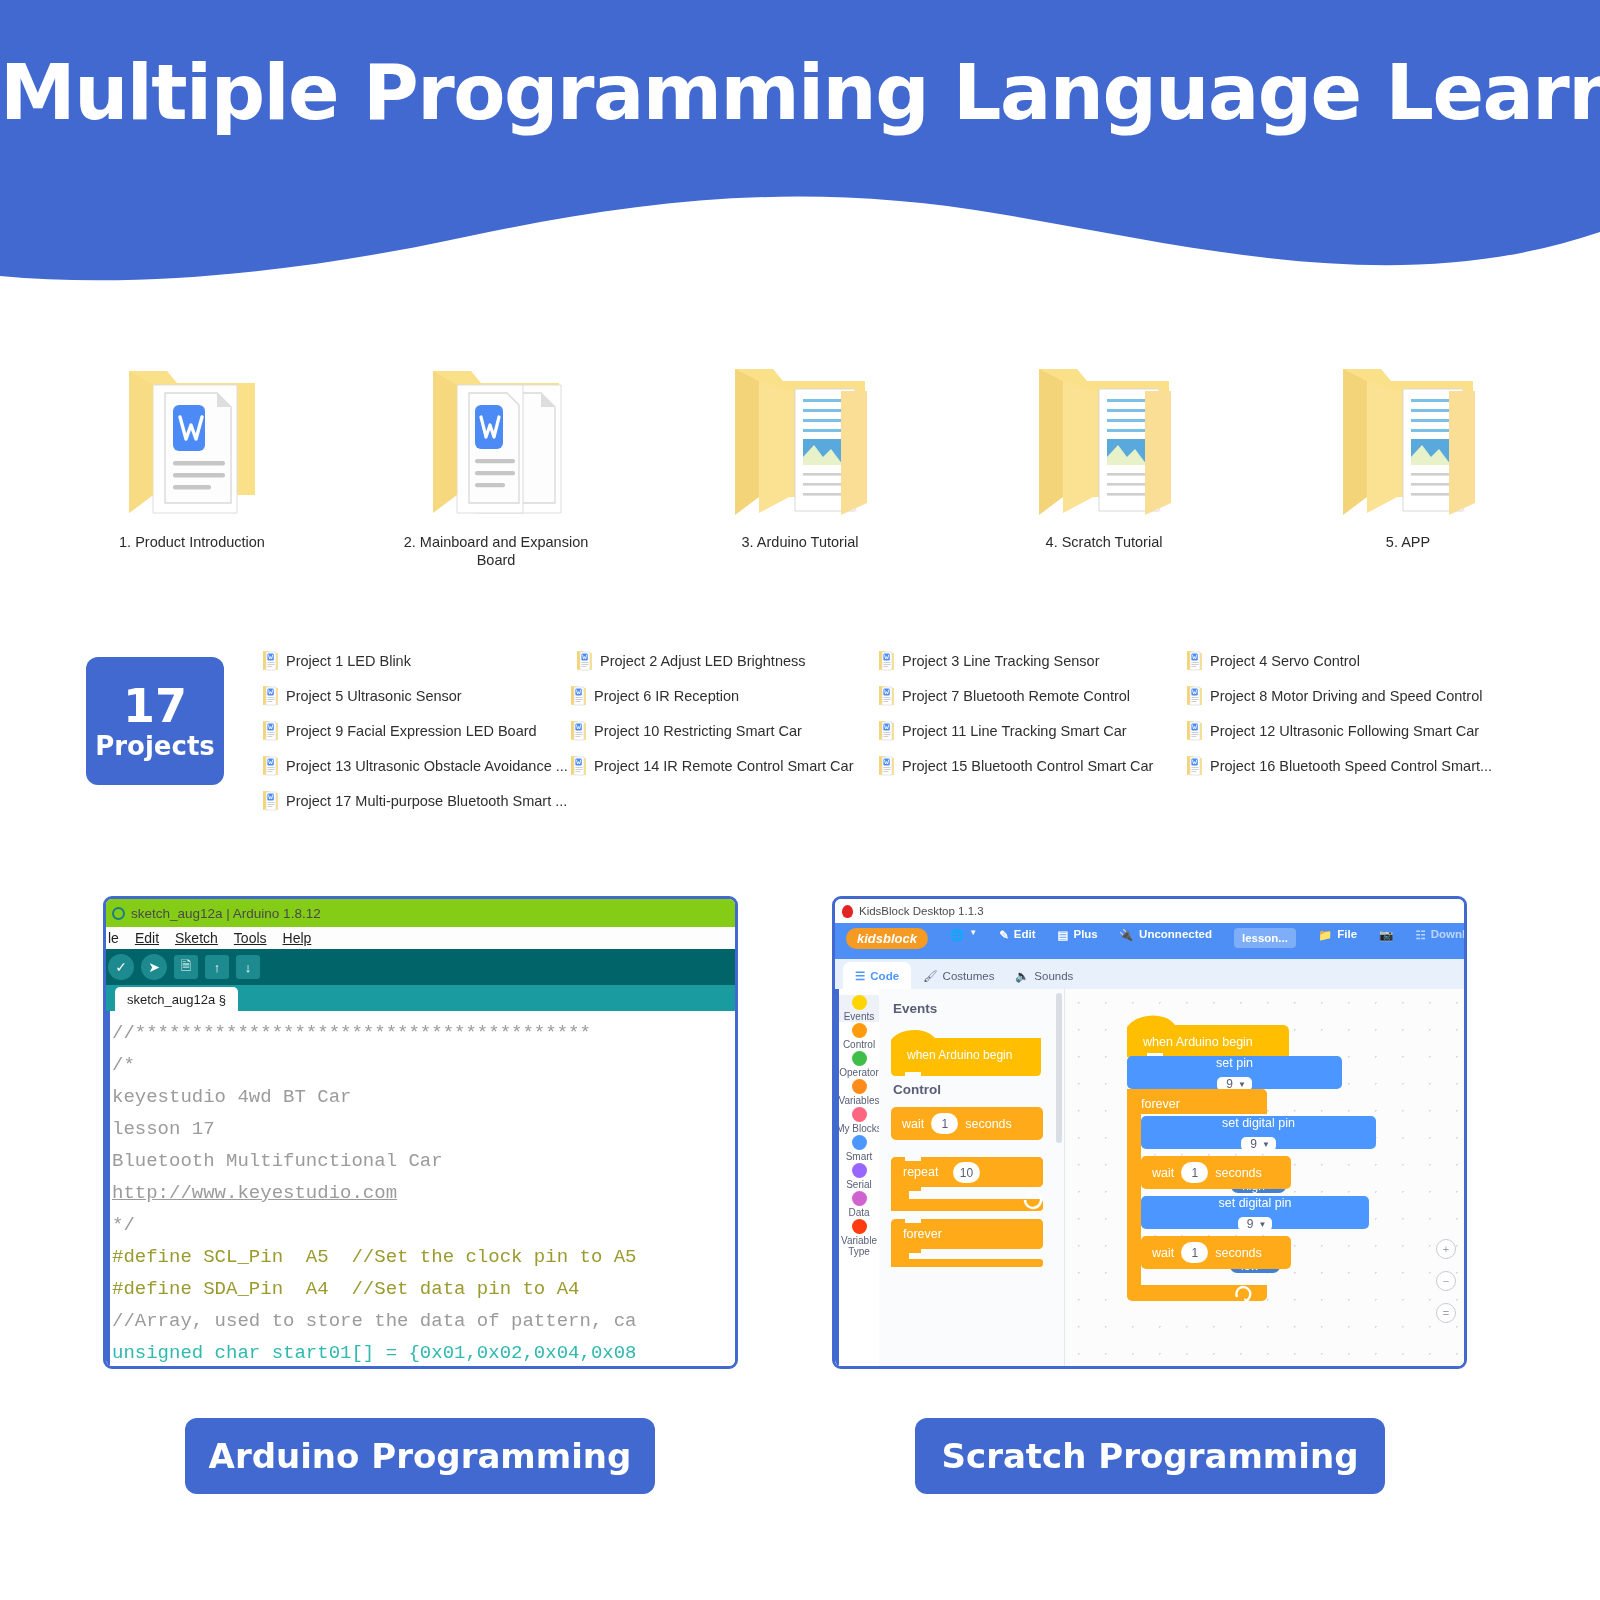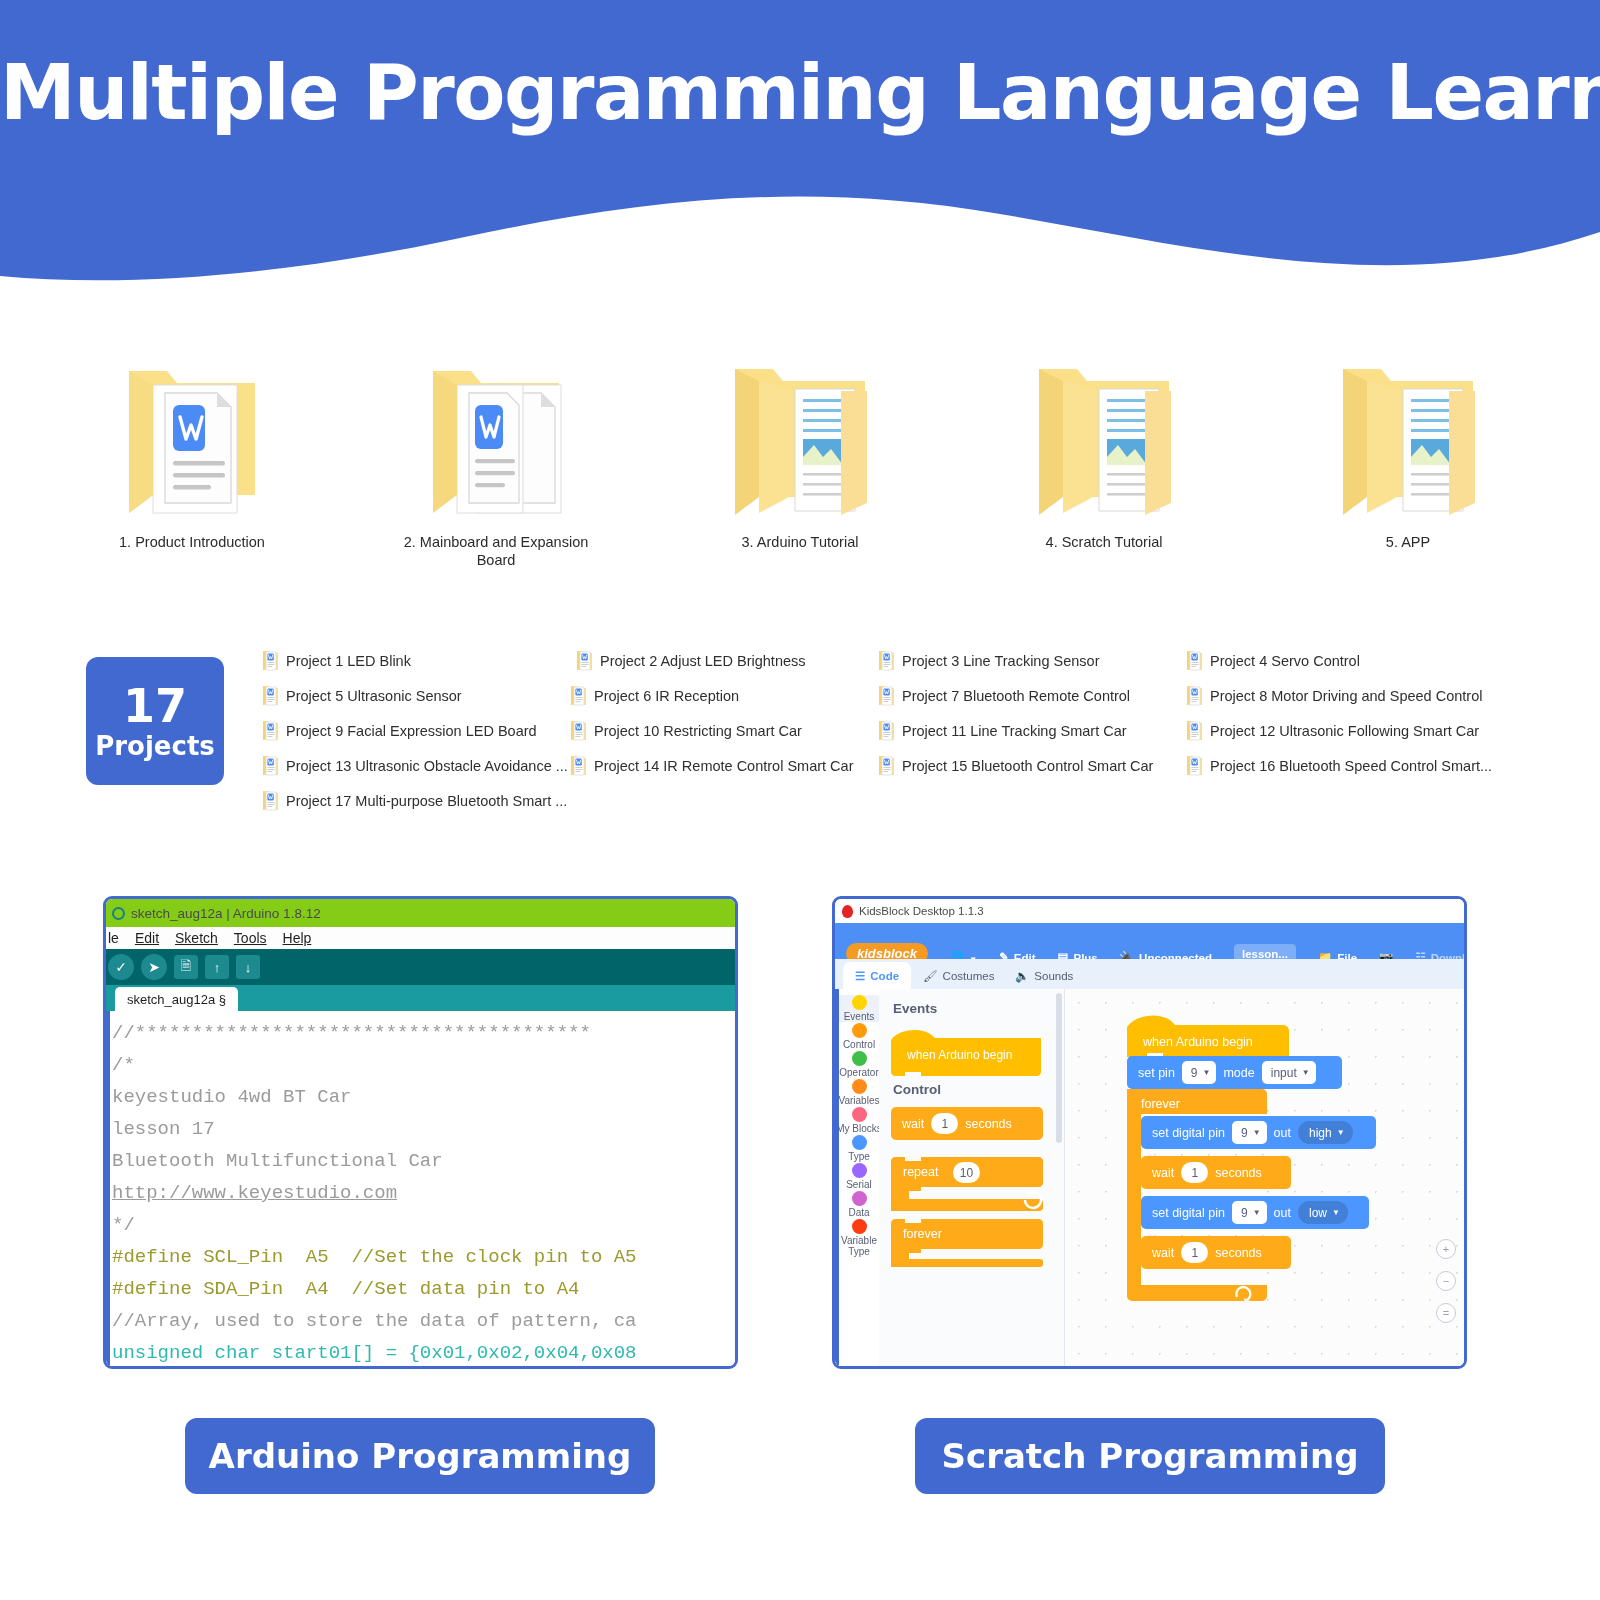--- a/index.html
+++ b/index.html
@@ -149,21 +149,21 @@
     position: absolute; left: 0; top: 0; width: 100%; height: 24px;
     background: #ffffff; display: flex; align-items: center; gap: 6px; padding-left: 7px;
   }
   #kb-logo-dot { width: 11px; height: 13px; border-radius: 50% 50% 45% 45%; background: #e32424; flex:0 0 auto;}
   #kb-title-text { font-size: 11.5px; color: #4a4a4a; }
   #kb-menubar {
     position: absolute; left: 0; top: 24px; width: 100%; height: 36px;
     background: #4d8ff5; display: flex; align-items: center; gap: 0px;
   }
   .kb-menu-cell {
-    height: 36px; display: flex; align-items: flex-end; gap: 5px;
+    height: 36px; display: flex; align-items: flex-start; gap: 5px;
     padding: 0 11px; color: #ffffff; font-size: 11.5px; font-weight: bold;
     white-space: nowrap;
     margin-top: 10px;
   }
   .kb-sep { width: 1px; height: 18px; background: rgba(255,255,255,.33); }
   #kb-logo-pill {
     background: #f59b23; color: #fff; border-radius: 11px;
     padding: 3px 11px; font-size: 13px; font-weight: bold;
     font-style: italic;
   }
@@ -214,21 +214,21 @@
     flex: 1; height: 100%; position: relative;
     background-color: #fcfcfd;
     background-image: radial-gradient(#d8dce6 1px, transparent 1px);
     background-size: 27px 27px;
     overflow: hidden;
   }
 
   
   .blk { position: absolute; display: flex; align-items: center; color: #fff; font-size: 12.5px; }
   .blk-ctrl { background: #ffab19; height: 33px; border-radius: 5px; padding: 0 11px; gap: 7px;}
-  .blk-pins { background: #4c97ff; height: 33px; border-radius: 5px; padding: 0 11px; gap: 7px;}
+  .blk-pins { background: #4c97ff; height: 33px; border-radius: 5px; padding: 0 11px; gap: 7px; flex-direction: column;}
   .num-oval {
     background:#ffffff; color:#575e75; border-radius: 11px; min-width: 27px;
     height: 21px; display:flex; align-items:center; justify-content:center;
     font-size: 12px; padding: 0 6px;
   }
   .drop-white {
     background:#ffffff; color:#575e75; border-radius: 5px; height: 23px;
     display:flex; align-items:center; gap:5px; padding: 0 6px 0 9px; font-size:12px;
   }
   .drop-blue {
@@ -720,21 +720,21 @@
         <div class="kb-cat">
           <div class="kb-cat-dot" style="background: rgb(255, 140, 26);"></div>
           <div class="kb-cat-label">Variables</div>
         </div>
         <div class="kb-cat">
           <div class="kb-cat-dot" style="background: rgb(252, 102, 128);"></div>
           <div class="kb-cat-label">My Blocks</div>
         </div>
         <div class="kb-cat">
           <div class="kb-cat-dot" style="background: rgb(76, 151, 255);"></div>
-          <div class="kb-cat-label">Type</div>
+          <div class="kb-cat-label">Smart</div>
         </div>
         <div class="kb-cat">
           <div class="kb-cat-dot" style="background: rgb(153, 102, 255);"></div>
           <div class="kb-cat-label">Serial</div>
         </div>
         <div class="kb-cat">
           <div class="kb-cat-dot" style="background: rgb(207, 99, 207);"></div>
           <div class="kb-cat-label">Data</div>
         </div>
         <div class="kb-cat">

